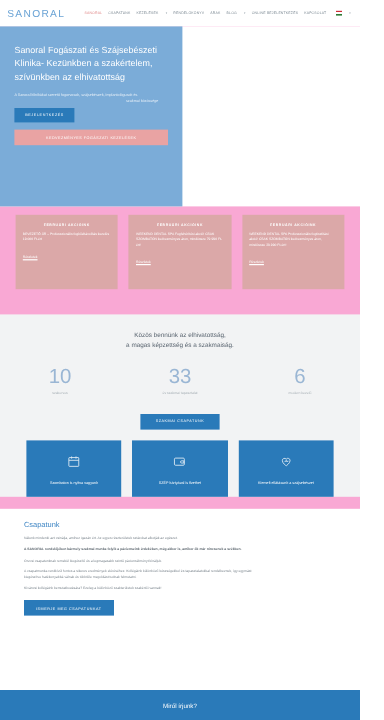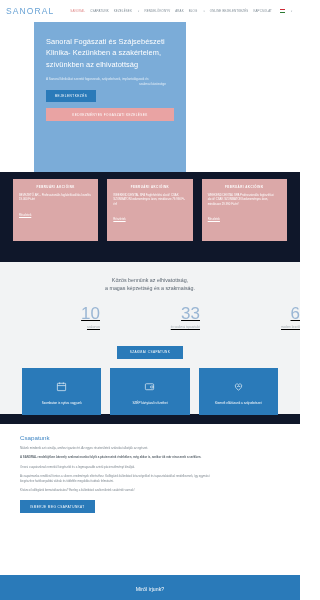--- a/index.html
+++ b/index.html
@@ -2,21 +2,21 @@
 <html><head>
 <meta charset="utf-8">
 <style>
   * { box-sizing: border-box; margin: 0; padding: 0; }
   html, body {
     width: 300px; height: 600px;
     background: #ffffff;
     font-family: "Liberation Sans", sans-serif;
     overflow: hidden;
   }
-  #page { position: relative; width: 300px; height: 600px; background:#0f172a; }
+  #page { position: relative; width: 300px; height: 600px; background:#f9a8d4; }
 
   
   .header {
     position: absolute; top:0; left:0; width:300px; height:22px;
     background:#ffffff; display:flex; align-items:center;
   }
   .logo {
     margin-left:6px; font-size:8.5px; letter-spacing:1.1px;
     color:#6aa3d5; font-weight:400;
   }
@@ -30,21 +30,20 @@
   .caret { font-size:2.4px; color:#9aa5ad; margin-left:1px; }
   .flag { width:5px; height:3.5px; display:inline-block;
     background:linear-gradient(#ce2b37 0 33%, #fff 33% 66%, #2d7a33 66% 100%);
     vertical-align:middle; margin-left:3px; }
 
   
   .hero { position:absolute; top:22px; left:0; width:300px; height:150px; background:#fff; }
   .hero-panel {
     position:absolute; top:0; left:0; width:152px; height:150px;
     background:#7bacd8;
-    margin-left:34px;
   }
   .hero-inner { padding:14px 12px 0 12px; }
   .hero-title {
     color:#ffffff; font-size:7.4px; line-height:11.4px; font-weight:400;
     letter-spacing:.05px;
   }
   .hero-sub {
     margin-top:7px; color:#e4eef7; font-size:3.1px; line-height:5.2px;
     max-width:120px;
   }
@@ -81,21 +80,21 @@
     position:absolute; top:262px; left:0; width:300px; height:152px;
     background:#f2f3f4;
   }
   .stats-quote {
     padding-top:14px; text-align:center; color:#5a6570;
     font-size:5.3px; line-height:8.2px;
   }
   .stats-row {
     margin-top:12px; display:flex;
   }
-  .stat { flex:1; text-align:right;text-decoration:underline; }
+  .stat { flex:1; text-align:center; }
   .stat-num { color:#9ab6d4; font-size:17px; font-weight:300; line-height:19px; }
   .stat-label { color:#a8b0b6; font-size:2.9px; margin-top:2px; }
   .btn-team-wrap { text-align:center; margin-top:10px; }
   .btn-team {
     display:inline-block; background:#2a7ab9; color:#fff; font-size:3.1px;
     letter-spacing:.45px; padding:4.5px 13px; text-transform:uppercase;
   }
   .feature-row {
     margin-top:9px; display:flex; gap:9px; padding:0 22px;
   }

